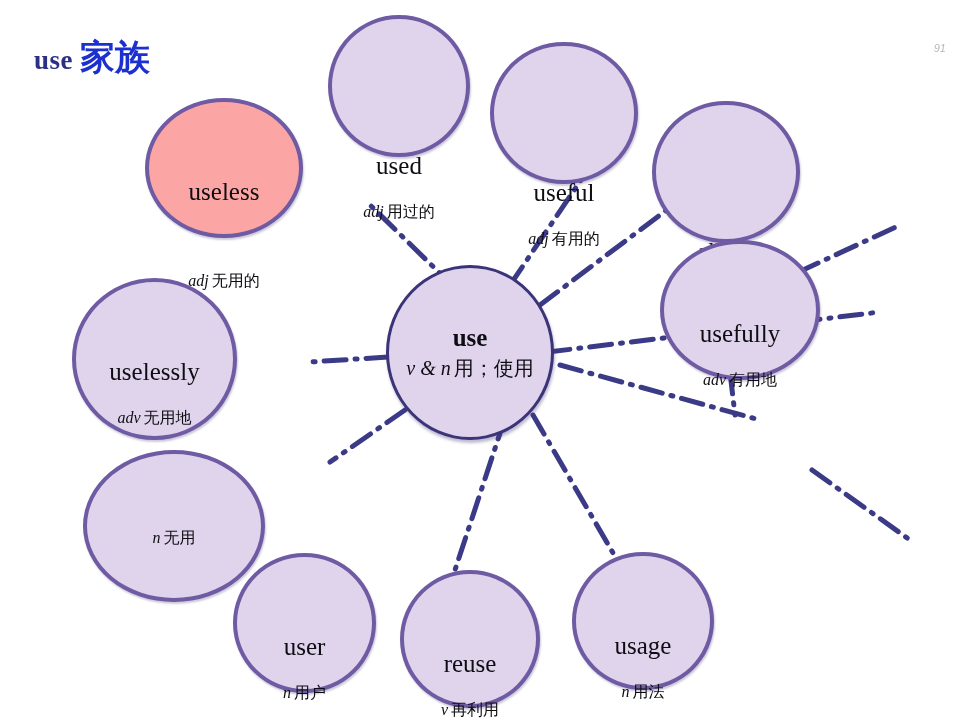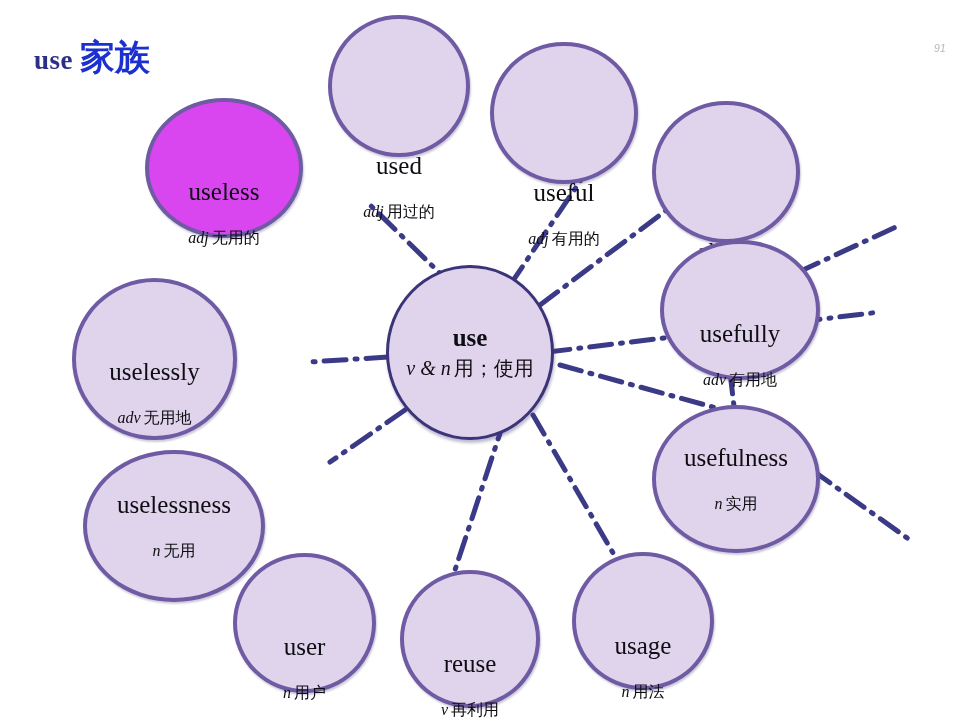--- a/index.html
+++ b/index.html
@@ -155,42 +155,37 @@
   <div class="bubble shift-up" style="left: 490px; top: 42px; width: 148px; height: 140px; background: rgb(224, 212, 236); border-color: rgb(111, 91, 163);">
     <div class="word">useful</div>
     <div class="gloss"><span class="pos">adj</span><span>有用的</span></div>
   </div>
 
   <div class="bubble shift-up" style="left: 652px; top: 101px; width: 148px; height: 138px; background: rgb(224, 212, 236); border-color: rgb(111, 91, 163);">
     <div class="word">abuse</div>
     <div class="gloss"><span class="pos">v</span><span>滥用</span></div>
   </div>
 
-  <div class="bubble shift-up2" style="left: 145px; top: 98px; width: 158px; height: 140px; background: #d946ef; border-color: rgb(111, 91, 163);">
+  <div class="bubble shift-up2" style="left: 145px; top: 98px; width: 158px; height: 140px; background: #fca5a5; border-color: rgb(111, 91, 163); gap: 43px;">
     <div class="word">useless</div>
     <div class="gloss"><span class="pos">adj</span><span>无用的</span></div>
   </div>
 
   <div class="bubble shift-up2" style="left: 660px; top: 240px; width: 160px; height: 140px; background: rgb(224, 212, 236); border-color: rgb(111, 91, 163);">
     <div class="word">usefully</div>
     <div class="gloss"><span class="pos">adv</span><span>有用地</span></div>
   </div>
 
   <div class="bubble shift-up2" style="left: 72px; top: 278px; width: 165px; height: 162px; background: rgb(224, 212, 236); border-color: rgb(111, 91, 163);">
     <div class="word">uselessly</div>
     <div class="gloss"><span class="pos">adv</span><span>无用地</span></div>
   </div>
 
-  <div class="bubble" style="left: 652px; top: 405px; width: 168px; height: 148px; background: rgb(224, 212, 236); border-color: rgb(111, 91, 163);">
-    <div class="word">usefulness</div>
-    <div class="gloss"><span class="pos">n</span><span>实用</span></div>
-  </div>
 
   <div class="bubble" style="left: 83px; top: 450px; width: 182px; height: 152px; background: rgb(224, 212, 236); border-color: rgb(111, 91, 163);">
-    <div class="word">uselessness</div>
     <div class="gloss"><span class="pos">n</span><span>无用</span></div>
   </div>
 
   <div class="bubble shift-up2" style="left: 233px; top: 553px; width: 143px; height: 140px; background: rgb(224, 212, 236); border-color: rgb(111, 91, 163);">
     <div class="word">user</div>
     <div class="gloss"><span class="pos">n</span><span>用户</span></div>
   </div>
 
   <div class="bubble shift-up2" style="left: 400px; top: 570px; width: 140px; height: 138px; background: rgb(224, 212, 236); border-color: rgb(111, 91, 163);">
     <div class="word">reuse</div>

